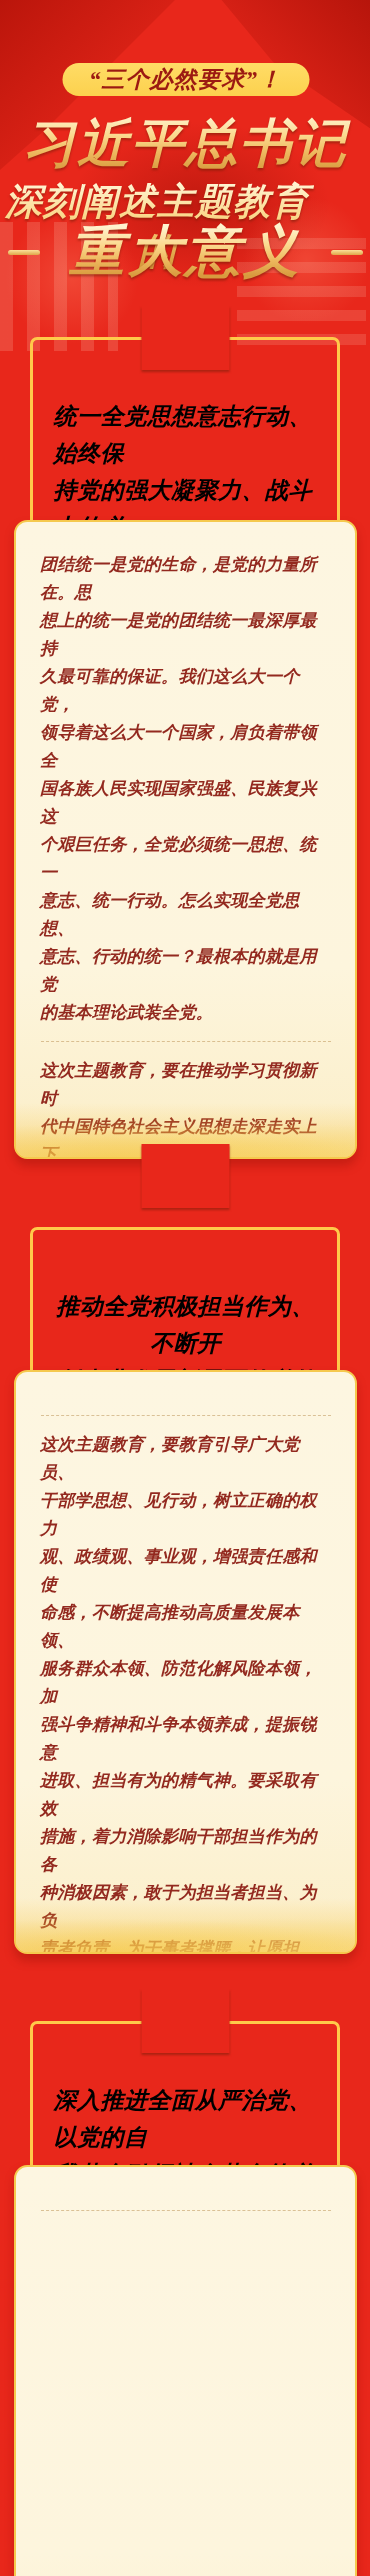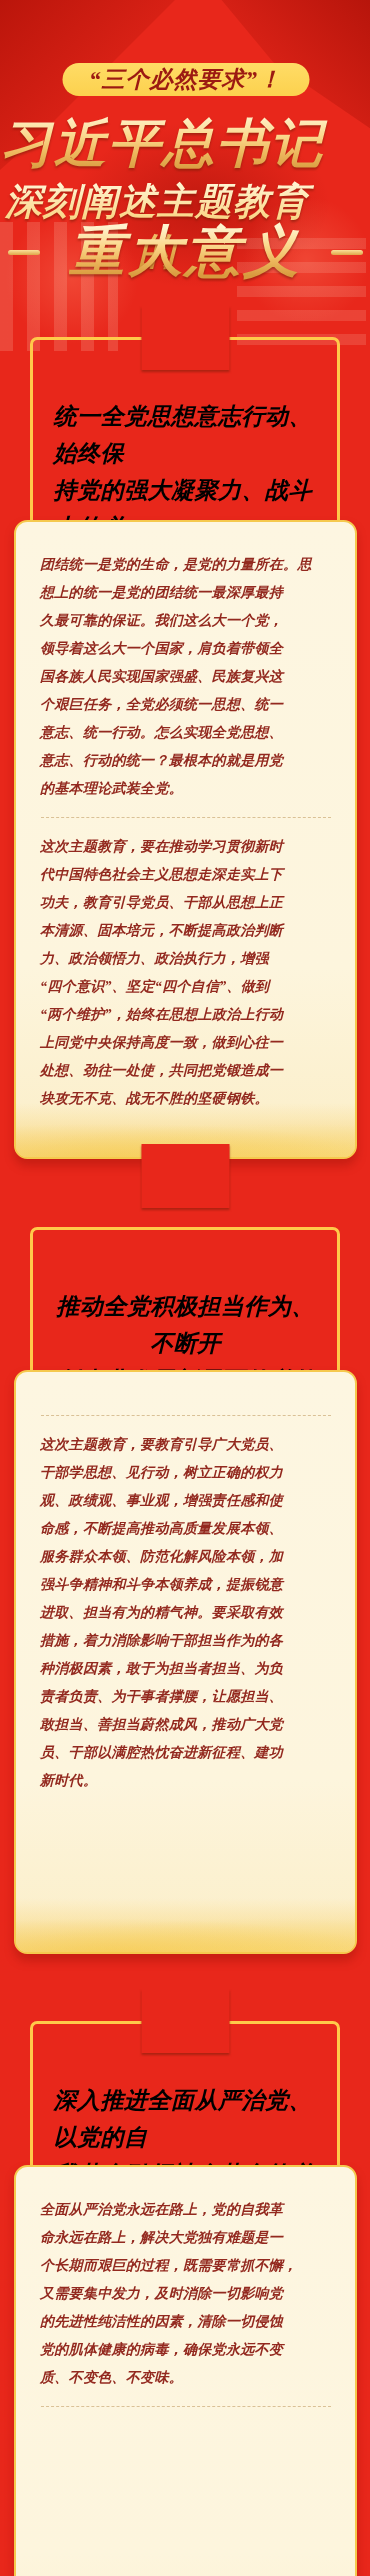--- a/index.html
+++ b/index.html
@@ -46,21 +46,21 @@
     color:var(--pill-text);font-family:"Liberation Serif",serif;
     font-weight:900;font-size:23px;letter-spacing:1px;white-space:nowrap;
   }
   .gold-text{
     background:linear-gradient(180deg,#fff3cf 8%,#fbd98e 38%,#eeb95f 62%,#d89a3e 88%);
     -webkit-background-clip:text;background-clip:text;color:transparent;
     filter:drop-shadow(0 2.1px 1px rgba(120,30,8,.55));
     font-family:"Liberation Serif",serif;font-weight:900;
   }
   .title-l1{position:absolute;z-index:2;left:0;width:371px;top:109px;
-    font-size:52px;letter-spacing:2.1px;}
+    font-size:52px;text-align:center;letter-spacing:2.1px;}
   .title-l2{position:absolute;z-index:2;left:0;width:314px;top:177px;
     font-size:37px;text-align:center;letter-spacing:1px;}
   .title-row{position:absolute;z-index:2;left:0;top:222px;width:371px;
     display:flex;align-items:center;justify-content:center;gap:29px;}
   .title-l3{font-size:55px;letter-spacing:3.1px;line-height:1.1;}
   .title-dash{width:32px;height:4.6px;border-radius:2.6px;
     background:linear-gradient(180deg,#fbe09a,#dfa648);}
 
   
   .sec-num{
@@ -86,21 +86,21 @@
   }
   .cream-box::after{
     content:"";position:absolute;left:0;right:0;bottom:0;height:54px;
     background:
       radial-gradient(130% 100% at 28% 100%,rgba(246,200,70,.55),rgba(246,200,70,0) 62%),
       radial-gradient(120% 95% at 76% 100%,rgba(249,216,110,.6),rgba(249,216,110,0) 66%),
       linear-gradient(180deg,rgba(250,220,120,0),rgba(244,193,60,.5));
   }
   .cream-box p{
     color:var(--body-brown);font-family:"Liberation Serif",serif;font-weight:700;
-    font-size:14px;line-height:28px;letter-spacing:0.3px;white-space:pre-line;
+    font-size:17px;line-height:28px;letter-spacing:0.3px;white-space:pre-line;
   }
   .para-divider{border-top:1px dashed rgba(190,150,90,.55);margin:14.4px 1px;}
 
   
   .num-1{top:306px;}   .box-1{top:337px;}  .cream-1{top:520px;height:639px;}
   .num-2{top:1144px;}  .box-2{top:1227px;text-align:center;} .cream-2{top:1370px;height:584px;}
   .num-3{top:1989px;}  .box-3{top:2021px;} .cream-3{top:2165px;height:556px;}
 </style>
 </head>
 <body>
@@ -172,23 +172,16 @@
 员、干部以满腔热忱奋进新征程、建功
 新时代。</p>
 </div>
 
 <div class="sec-num gold-text num-3">03</div>
 <div class="head-box box-3">
   <p>深入推进全面从严治党、以党的自
 我革命引领社会革命的必然要求</p>
 </div>
 <div class="cream-box cream-3">
-  <p>全面从严治党永远在路上，党的自我革
-命永远在路上，解决大党独有难题是一
-个长期而艰巨的过程，既需要常抓不懈，
-又需要集中发力，及时消除一切影响党
-的先进性纯洁性的因素，清除一切侵蚀
-党的肌体健康的病毒，确保党永远不变
-质、不变色、不变味。</p>
   <div class="para-divider"></div>
 
 </div>
 
 
 </body></html>

